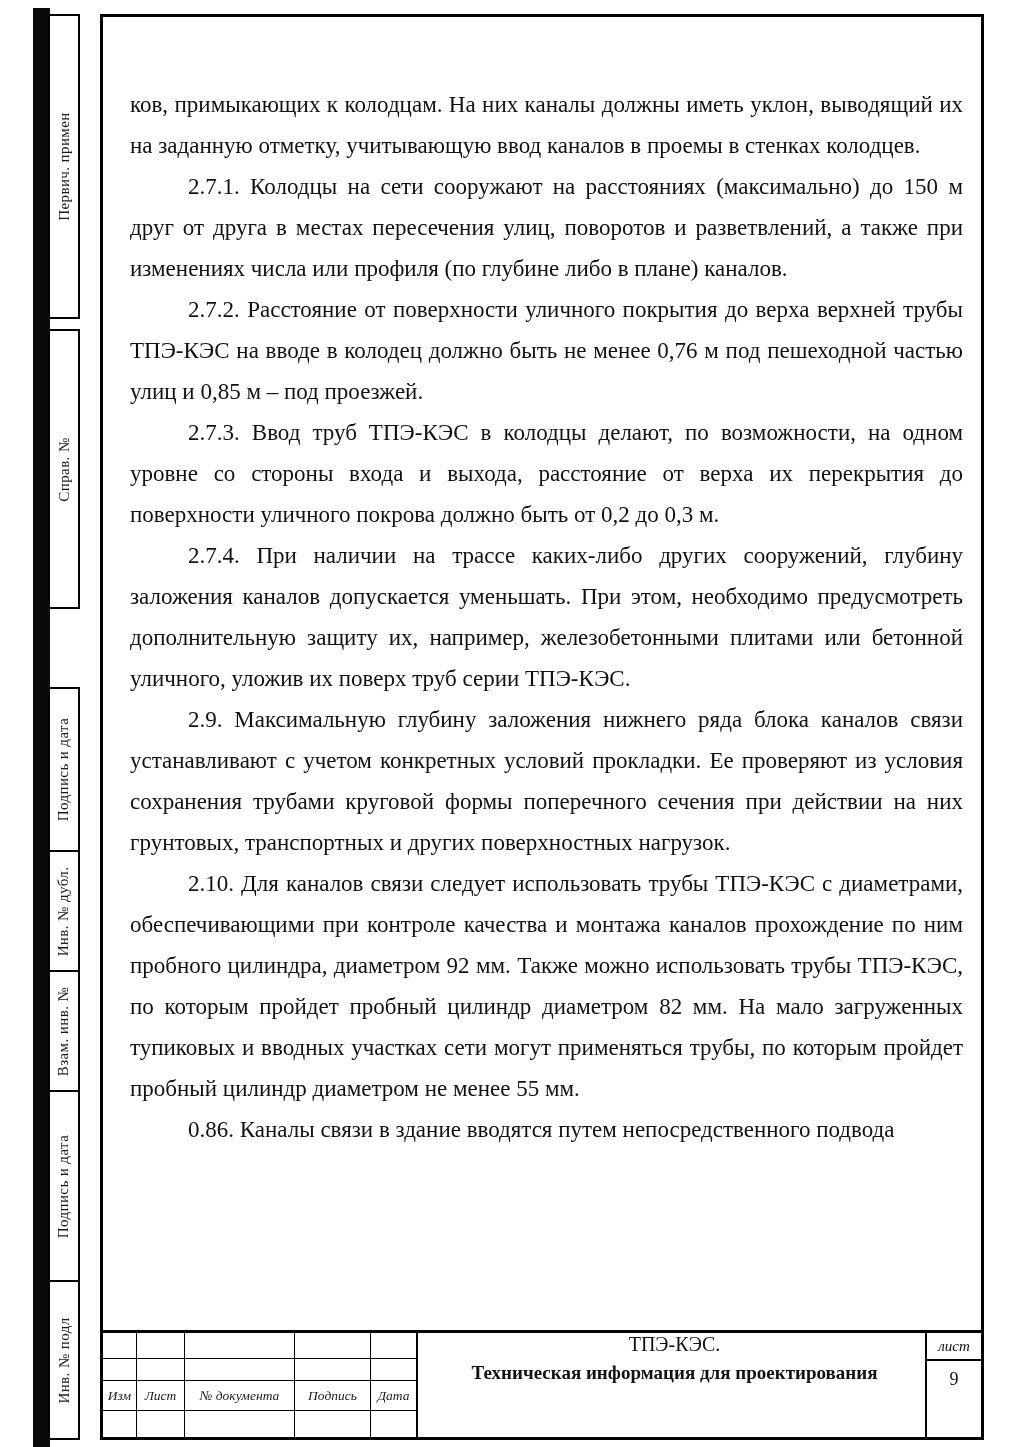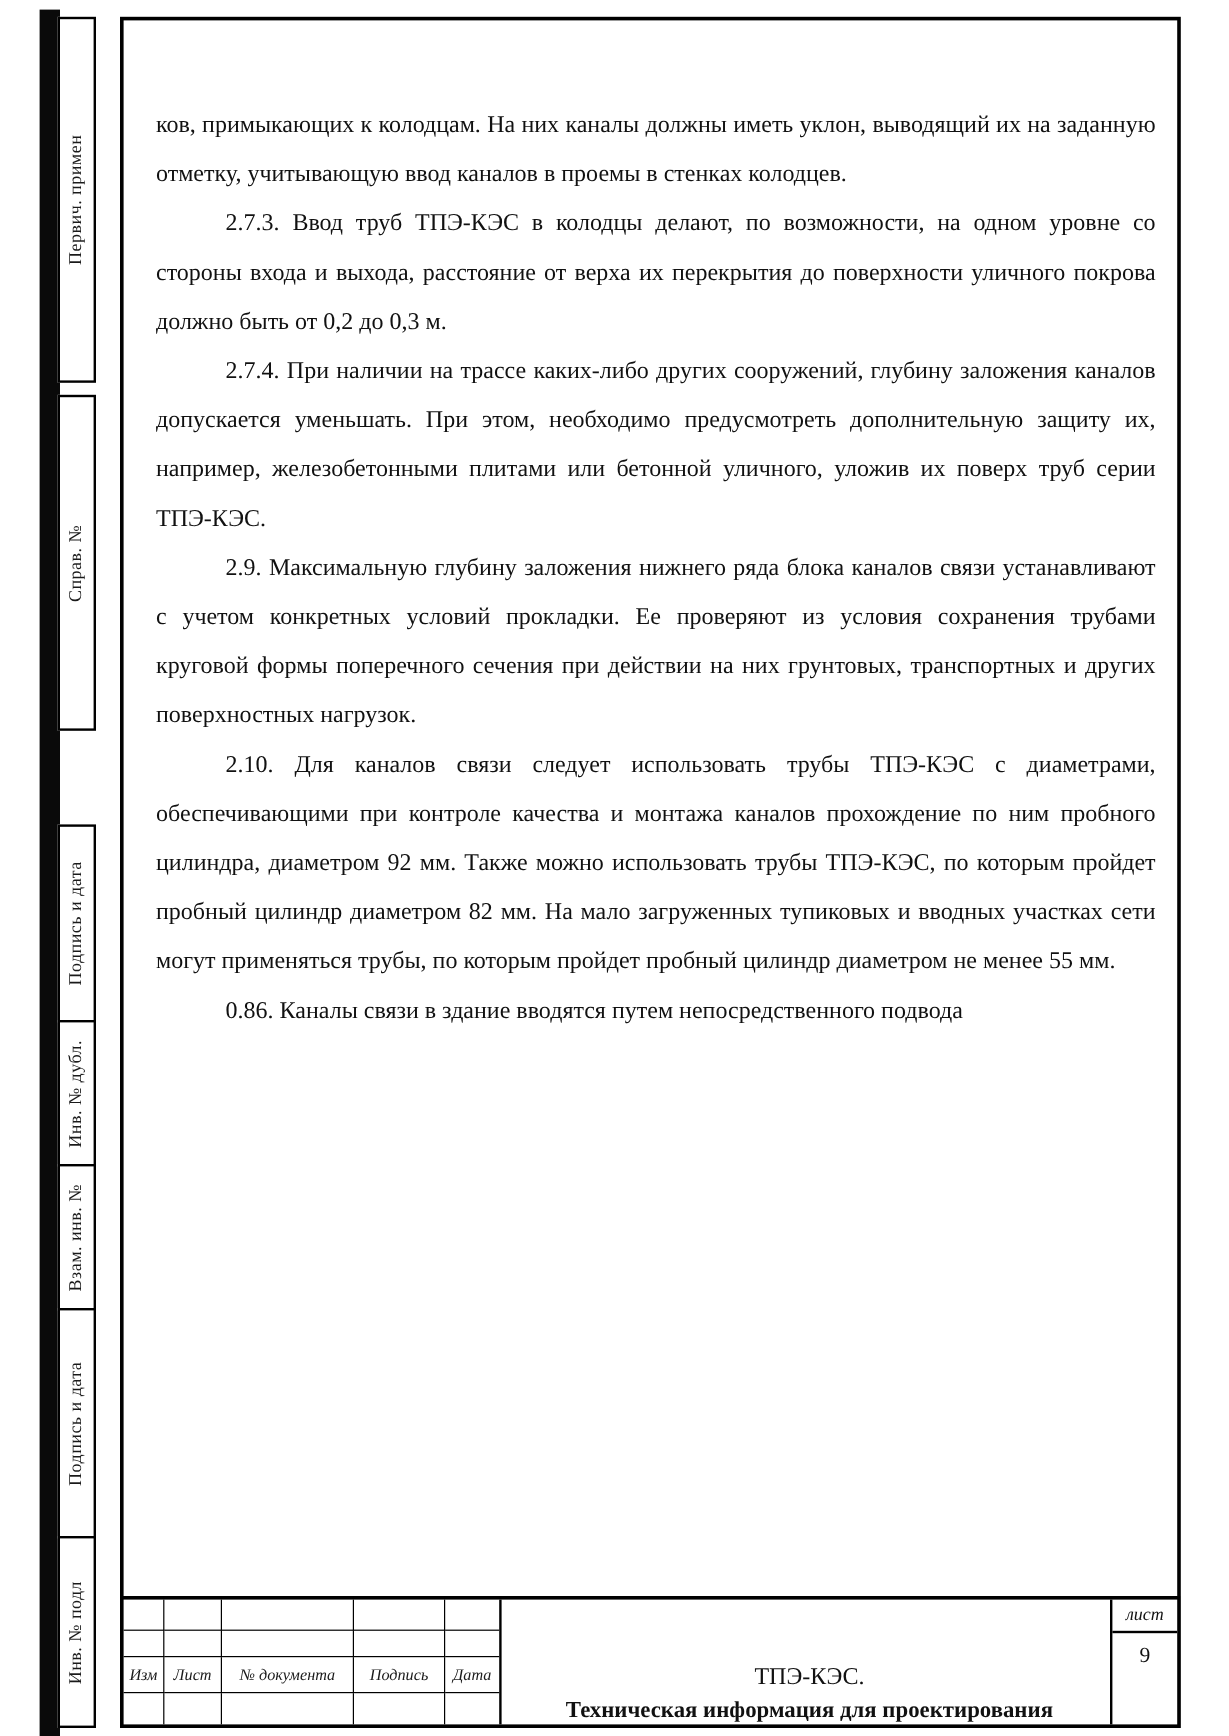--- a/index.html
+++ b/index.html
@@ -26,21 +26,21 @@
   }
   .stamp-cell span{
     transform:rotate(-90deg);
     white-space:nowrap;
     font-size:15px;
     letter-spacing:.4px;
     color:#1a1a1a;
   }
   .body-text{
     position:absolute;left:130px;top:84px;width:833px;
-    font-size:20px;line-height:41px;
+    font-size:23px;line-height:41px;
     text-align:justify;
     hyphens:auto;
   }
   .body-text p{margin:0;text-indent:58px;}
   .body-text p.first{text-indent:0;}
   .title-block{
     position:absolute;left:100px;top:1330px;width:884px;height:110px;
     border:3px solid #000;box-sizing:border-box;background:#fff;
   }
   .tb-left{
@@ -54,21 +54,21 @@
     border-right:1.5px solid #000;
     border-bottom:1.5px solid #000;
     box-sizing:border-box;
     display:flex;align-items:center;justify-content:center;
     font-style:italic;font-size:13.5px;color:#1a1a1a;
     overflow:hidden;white-space:nowrap;
   }
   .tb-cell.last{border-right:none;}
   .tb-center{
     position:absolute;left:315px;top:0;width:513px;height:104px;
-    display:flex;flex-direction:column;align-items:center;justify-content:flex-end;
+    display:flex;flex-direction:column;align-items:center;justify-content:flex-start;
     box-sizing:border-box;
   }
   .tb-title1{font-size:20px;color:#111;}
   .tb-title2{font-size:19px;color:#111;margin-top:6px;font-weight:bold;}
   .tb-right{
     position:absolute;right:0;top:0;width:56px;height:104px;
     border-left:2px solid #000;box-sizing:border-box;
     display:flex;flex-direction:column;
   }
   .tb-sheet-label{
@@ -107,20 +107,22 @@
   </div>
   <div class="stamp-cell" style="top:1090px;height:192px">
     <span>Подпись и дата</span>
   </div>
   <div class="stamp-cell" style="top:1280px;height:160px">
     <span>Инв. № подл</span>
   </div>
 
   <div class="body-text" lang="ru">
     <p class="first">ков, примыкающих к колодцам. На них каналы должны иметь уклон, выводящий их на заданную отметку, учитывающую ввод каналов в проемы в стенках колодцев.</p>
+    <p>2.7.1. Колодцы на сети сооружают на расстояниях (максимально) до 150 м друг от друга в местах пересечения улиц, поворотов и разветвлений, а также при изменениях числа или профиля (по глубине либо в плане) каналов.</p>
+    <p>2.7.2. Расстояние от поверхности уличного покрытия до верха верхней трубы ТПЭ-КЭС на вводе в колодец должно быть не менее 0,76 м под пешеходной частью улиц и 0,85 м – под проезжей.</p>
     <p>2.7.3. Ввод труб ТПЭ-КЭС в колодцы делают, по возможности, на одном уровне со стороны входа и выхода, расстояние от верха их перекрытия до поверхности уличного покрова должно быть от 0,2 до 0,3 м.</p>
     <p>2.7.4. При наличии на трассе каких-либо других сооружений, глубину заложения каналов допускается уменьшать. При этом, необходимо предусмотреть дополнительную защиту их, например, железобетонными плитами или бетонной уличного, уложив их поверх труб серии ТПЭ-КЭС.</p>
     <p>2.9. Максимальную глубину заложения нижнего ряда блока каналов связи устанавливают с учетом конкретных условий прокладки. Ее проверяют из условия сохранения трубами круговой формы поперечного сечения при действии на них грунтовых, транспортных и других поверхностных нагрузок.</p>
     <p>2.10. Для каналов связи следует использовать трубы ТПЭ-КЭС с диаметрами, обеспечивающими при контроле качества и монтажа каналов прохождение по ним пробного цилиндра, диаметром 92 мм. Также можно использовать трубы ТПЭ-КЭС, по которым пройдет пробный цилиндр диаметром 82 мм. На мало загруженных тупиковых и вводных участках сети могут применяться трубы, по которым пройдет пробный цилиндр диаметром не менее 55 мм.</p>
     <p>0.86. Каналы связи в здание вводятся путем непосредственного подвода</p>
   </div>
 
   <div class="title-block">
 
     <div class="tb-left">

